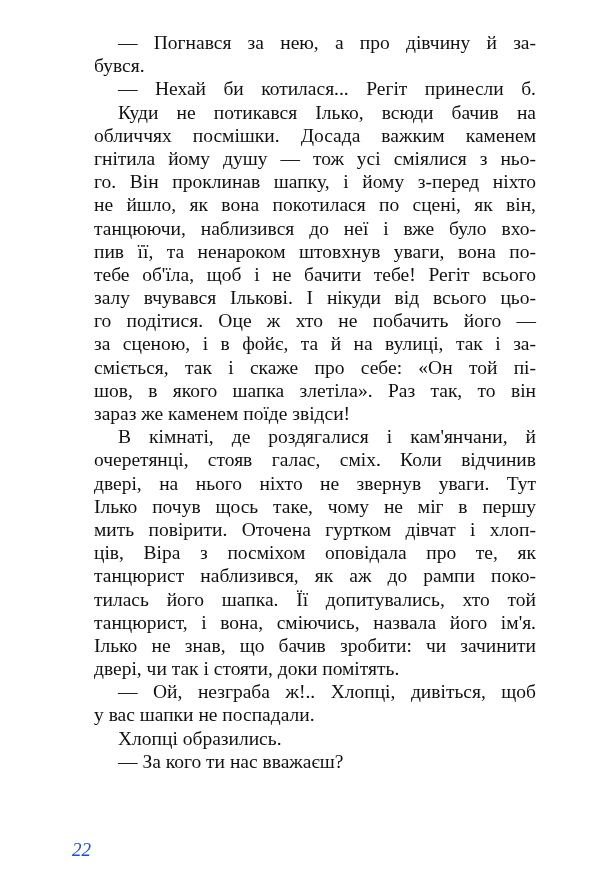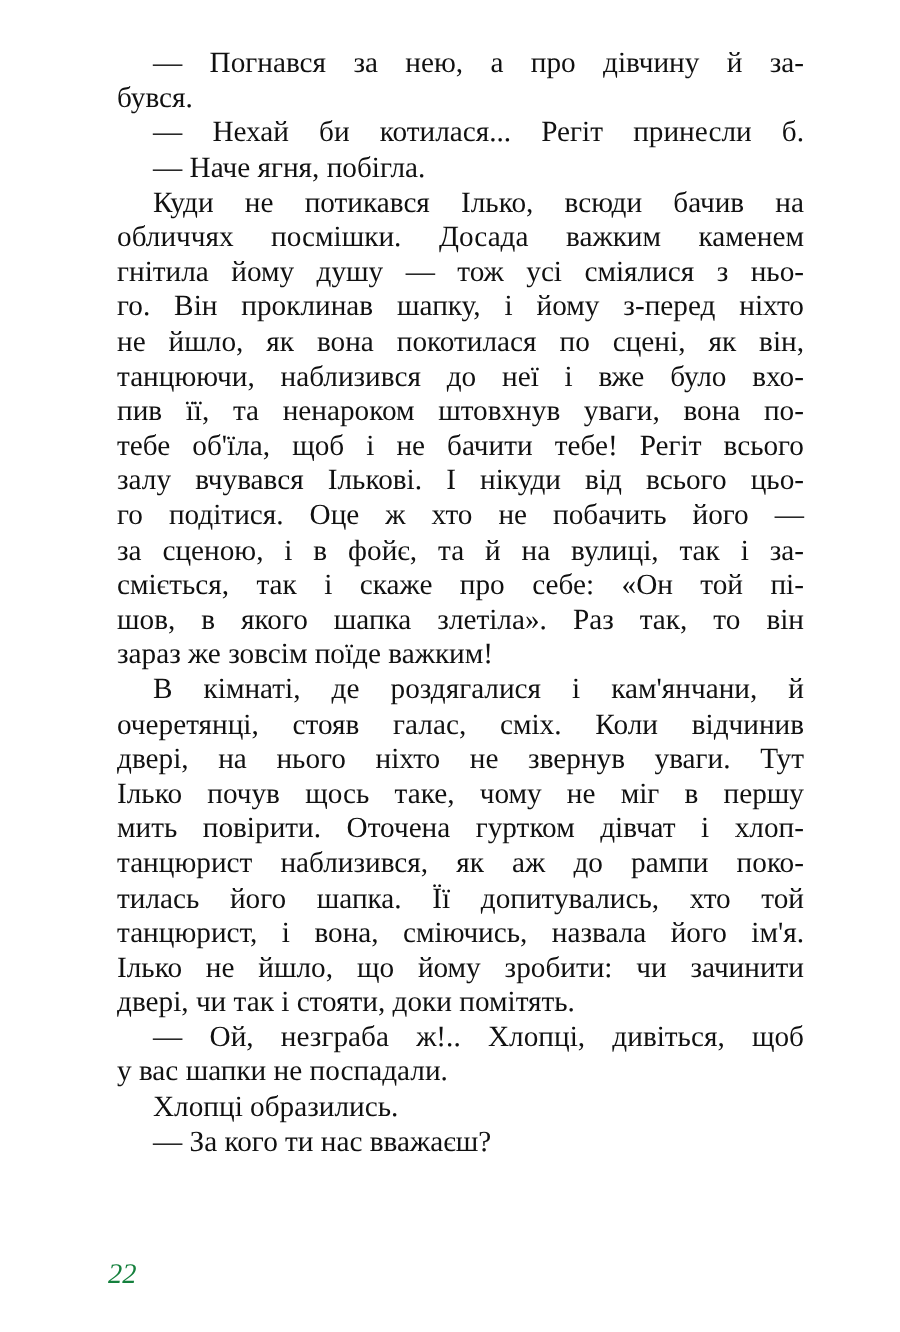--- a/index.html
+++ b/index.html
@@ -2,59 +2,59 @@
 <html><head>
 <meta charset="utf-8">
 <style>
   html, body { margin: 0; padding: 0; background: #ffffff; }
   body { width: 600px; height: 888px; position: relative; overflow: hidden; }
   .page {
     position: absolute; left: 78px; top: 31px; width: 458px;
     font-family: "Liberation Serif", "DejaVu Serif", serif;
     font-size: 19.5px; line-height: 23.2px; color: #111111;
   }
-  .ln { display: block; white-space: nowrap; text-align: justify; text-align-last: justify; height: 23.2px; }
+  .ln { display: block; white-space: nowrap; text-align: justify; text-align-last: justify; height: 23.2px; margin-left: 16px; }
   .ln.ind { padding-left: 24px; }
   .ln.last { text-align-last: left; }
   .pgnum {
     position: absolute; left: 72px; top: 839px;
     font-family: "Liberation Serif", "DejaVu Serif", serif;
-    font-style: italic; font-size: 19px; color: #15803d;
+    font-style: italic; font-size: 19px; color: #1d4ed8;
   }
 </style>
 </head>
 <body>
 
 <div class="page" id="body">
     <span class="ln ind">— Погнався за нею, а про дівчину й за-</span>
     <span class="ln last">бувся.</span>
     <span class="ln ind">— Нехай би котилася... Регіт принесли б.</span>
-    <span class="ln ind last">— Наче ягня, побігла.</span>
     <span class="ln ind">Куди не потикався Ілько, всюди бачив на</span>
     <span class="ln">обличчях посмішки. Досада важким каменем</span>
     <span class="ln">гнітила йому душу — тож усі сміялися з ньо-</span>
     <span class="ln">го. Він проклинав шапку, і йому з-перед ніхто</span>
     <span class="ln">не йшло, як вона покотилася по сцені, як він,</span>
     <span class="ln">танцюючи, наблизився до неї і вже було вхо-</span>
     <span class="ln">пив її, та ненароком штовхнув уваги, вона по-</span>
     <span class="ln">тебе об'їла, щоб і не бачити тебе! Регіт всього</span>
     <span class="ln">залу вчувався Ількові. І нікуди від всього цьо-</span>
     <span class="ln">го подітися. Оце ж хто не побачить його —</span>
     <span class="ln">за сценою, і в фойє, та й на вулиці, так і за-</span>
     <span class="ln">сміється, так і скаже про себе: «Он той пі-</span>
     <span class="ln">шов, в якого шапка злетіла». Раз так, то він</span>
-    <span class="ln last">зараз же зовсім поїде важким!</span>
+    <span class="ln last">зараз же каменем поїде звідси!</span>
     <span class="ln ind">В кімнаті, де роздягалися і кам'янчани, й</span>
     <span class="ln">очеретянці, стояв галас, сміх. Коли відчинив</span>
     <span class="ln">двері, на нього ніхто не звернув уваги. Тут</span>
     <span class="ln">Ілько почув щось таке, чому не міг в першу</span>
     <span class="ln">мить повірити. Оточена гуртком дівчат і хлоп-</span>
+    <span class="ln">ців, Віра з посміхом оповідала про те, як</span>
     <span class="ln">танцюрист наблизився, як аж до рампи поко-</span>
     <span class="ln">тилась його шапка. Її допитувались, хто той</span>
     <span class="ln">танцюрист, і вона, сміючись, назвала його ім'я.</span>
-    <span class="ln">Ілько не йшло, що йому зробити: чи зачинити</span>
+    <span class="ln">Ілько не знав, що бачив зробити: чи зачинити</span>
     <span class="ln last">двері, чи так і стояти, доки помітять.</span>
     <span class="ln ind">— Ой, незграба ж!.. Хлопці, дивіться, щоб</span>
     <span class="ln last">у вас шапки не поспадали.</span>
     <span class="ln ind last">Хлопці образились.</span>
     <span class="ln ind last">— За кого ти нас вважаєш?</span>
   </div>
 <div class="pgnum">22</div>
 
 </body></html>

